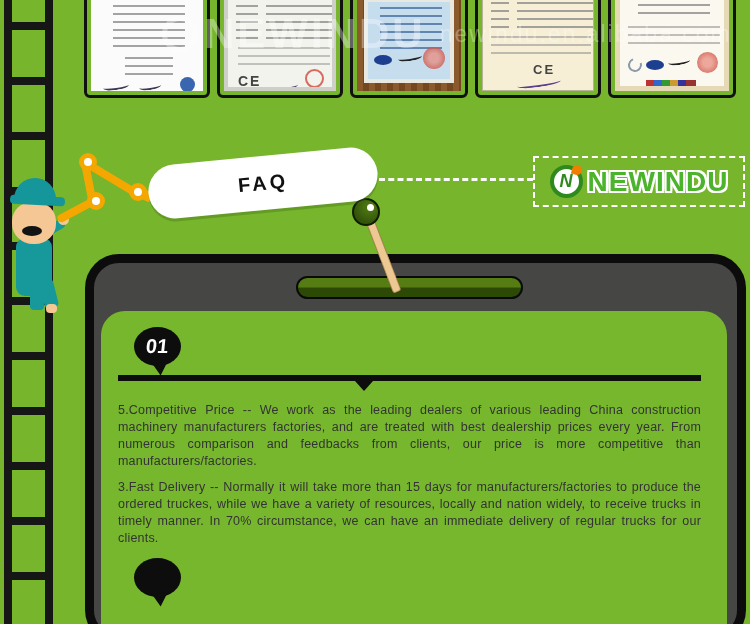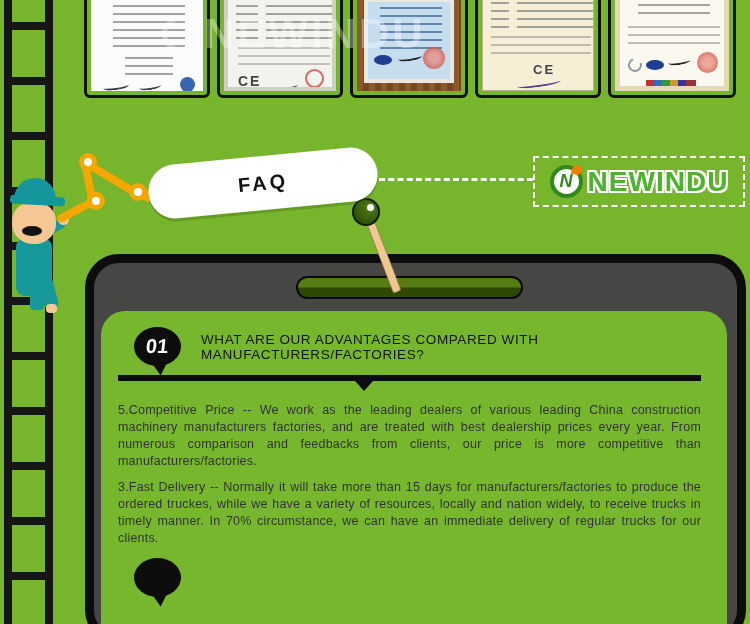--- a/index.html
+++ b/index.html
@@ -169,20 +169,21 @@
       <div class="scribble" style="left:48px;top:58px;width:22px;border-color:#222"></div>
       <div class="seal red-fill" style="right:6px;top:52px;width:21px;height:21px"></div>
       <div class="logo-strip" style="left:26px;top:80px"></div>
     </div>
   </div>
 </div>
 
 <div class="watermark">
   <div class="wm-ring"></div>
   <div class="wm-big">NEWINDU</div>
+  <div class="wm-small">newindu.en.alibaba.com</div>
 </div>
 
 <div class="worker">
   <div class="torso"></div>
   <div class="leg"></div>
   <div class="leg bent"></div>
   <div class="foot"></div>
   <div class="arm-up"></div>
   <div class="hand"></div>
   <div class="head">
@@ -217,21 +218,20 @@
 <div class="slot"></div>
 <div class="pin-stick"></div>
 <div class="pin-ball"></div>
 
 <div class="qa-panel">
 
   <div class="qa-row">
     <div class="bubble">
       <span>01</span>
     </div>
-    <div class="qa-q">WHAT ARE OUR ADVANTAGES COMPARED WITH MANUFACTURERS/FACTORIES?</div>
   </div>
   <div class="divider">
     <div class="tri"></div>
   </div>
 
   <div class="answers">
     <p>5.Competitive Price -- We work as the leading dealers of various leading China construction machinery manufacturers factories, and are treated with best dealership prices every year. From numerous comparison and feedbacks from clients, our price is more competitive than manufacturers/factories.</p>
     <p>3.Fast Delivery -- Normally it will take more than 15 days for manufacturers/factories to produce the ordered truckes, while we have a variety of resources, locally and nation widely, to receive trucks in timely manner. In 70% circumstance, we can have an immediate delivery of regular trucks for our clients.</p>
   </div>
 

